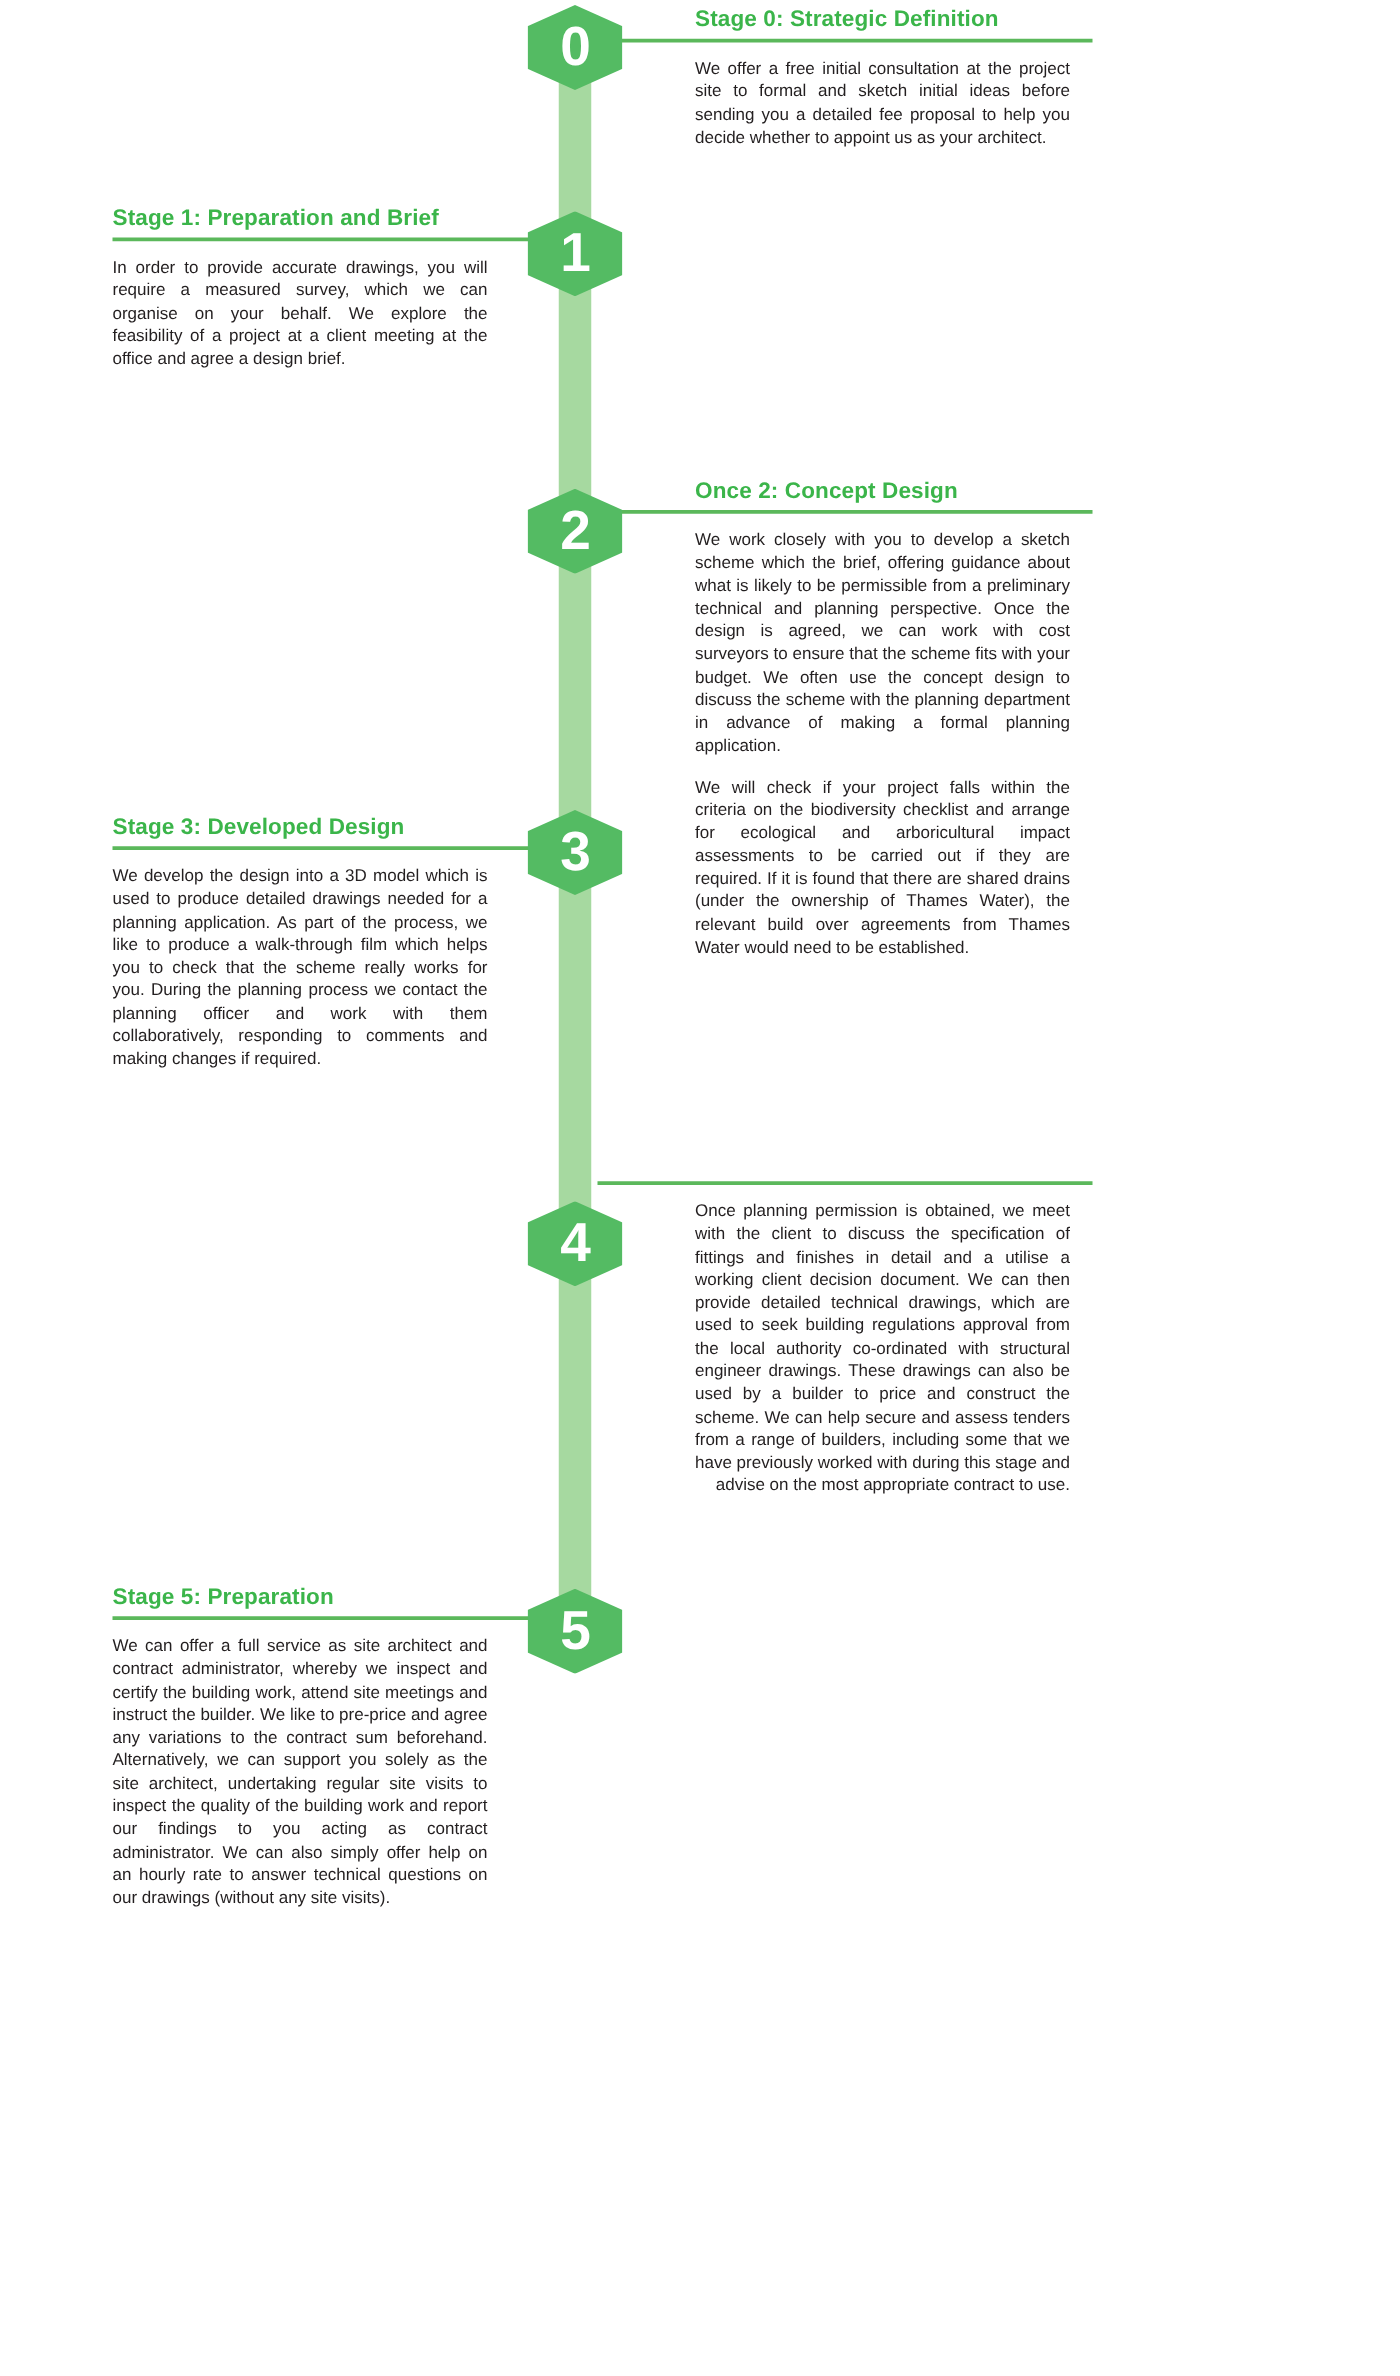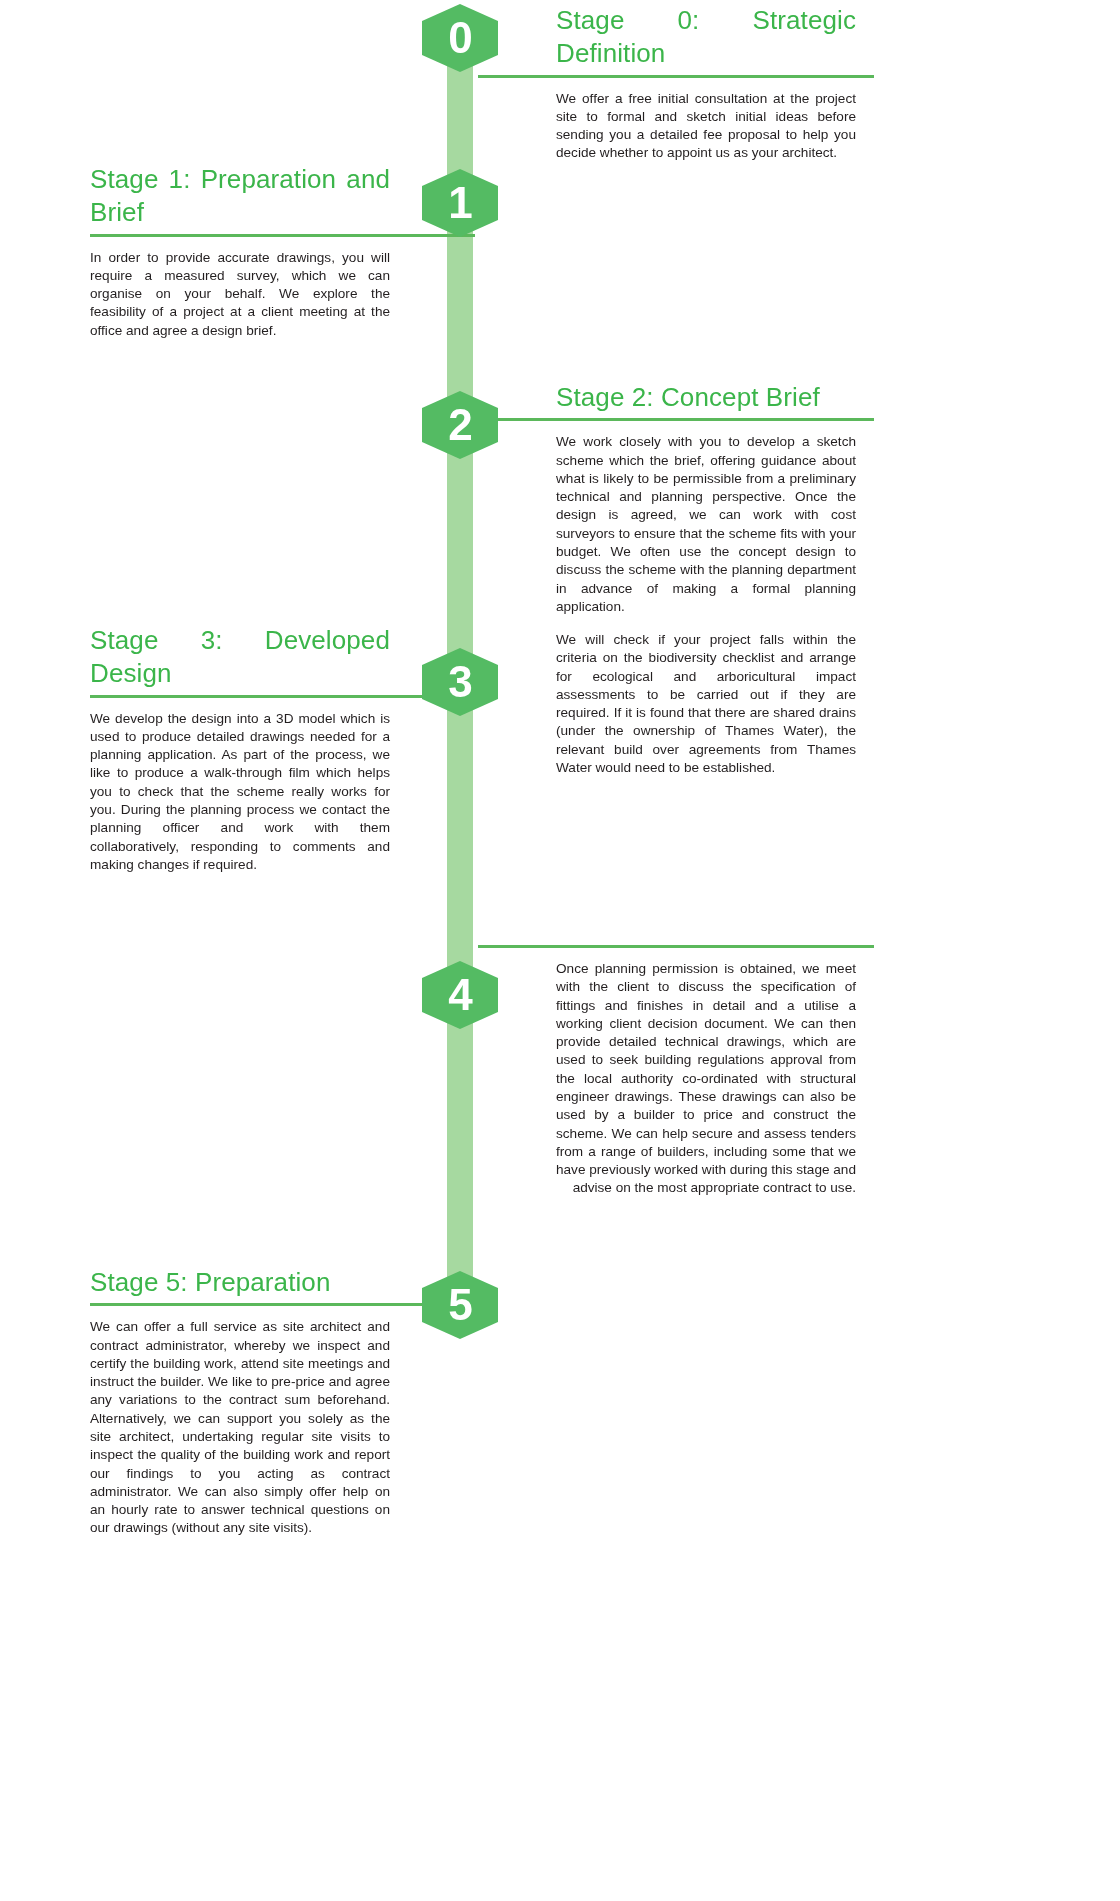--- a/index.html
+++ b/index.html
@@ -56,22 +56,22 @@
   .stage {
     position: absolute;
     width: 300px;
     z-index: 2;
   }
   .stage.left  { left: 58px;  text-align: left; margin-left: 32px; }
   .stage.right { left: 556px; text-align: left; }
 
   .stage-title {
     color: #3bb54a;
-    font-size: 26px;
-    font-weight: normal;
+    font-size: 18px;
+    font-weight: bold;
     line-height: 1.28;
     text-align: justify;
     text-align-last: left;
     letter-spacing: 0.1px;
   }
   .stage.right .stage-title.two-line {
     text-align: justify;
     text-align-last: left;
   }
 
@@ -98,21 +98,21 @@
     text-align-last: left;
     margin-top: 9px;
   }
   .stage-body p + p { margin-top: 15px; }
   .stage-body p.last-right { text-align-last: right; }
 
   
   #stage-0 { top: 4px; }
   #stage-1 { top: 163px; }
   #stage-2 { top: 381px; }
-  #stage-3 { top: 624px; }
+  #stage-3 { top: 650px; }
   #stage-4 { top: 941px; }
   #stage-5 { top: 1266px; }
 
   #hex-0 { top: 4px; }
   #hex-1 { top: 169px; }
   #hex-2 { top: 391px; }
   #hex-3 { top: 648px; }
   #hex-4 { top: 961px; }
   #hex-5 { top: 1271px; }
 </style>
@@ -146,21 +146,21 @@
       </div>
     <div class="stage-body">
       <p>In order to provide accurate drawings, you will require a measured survey, which we can organise on your behalf. We explore the feasibility of a project at a client meeting at the office and agree a design brief.</p>
     </div>
   </div>
 
   <div class="hex" id="hex-2">
     <span class="hex-num">2</span>
   </div>
   <div class="stage right" id="stage-2">
-    <div class="stage-title">Stage 2: Concept Brief</div>
+    <div class="stage-title">Once 2: Concept Design</div>
     <div class="rule-wrap">
         <div class="rule"></div>
       </div>
     <div class="stage-body">
       <p>We work closely with you to develop a sketch scheme which the brief, offering guidance about what is likely to be permissible from a preliminary technical and planning perspective. Once the design is agreed, we can work with cost surveyors to ensure that the scheme fits with your budget. We often use the concept design to discuss the scheme with the planning department in advance of making a formal planning application.</p>
       <p>We will check if your project falls within the criteria on the biodiversity checklist and arrange for ecological and arboricultural impact assessments to be carried out if they are required. If it is found that there are shared drains (under the ownership of Thames Water), the relevant build over agreements from Thames Water would need to be established.</p>
     </div>
   </div>
 
   <div class="hex" id="hex-3">

